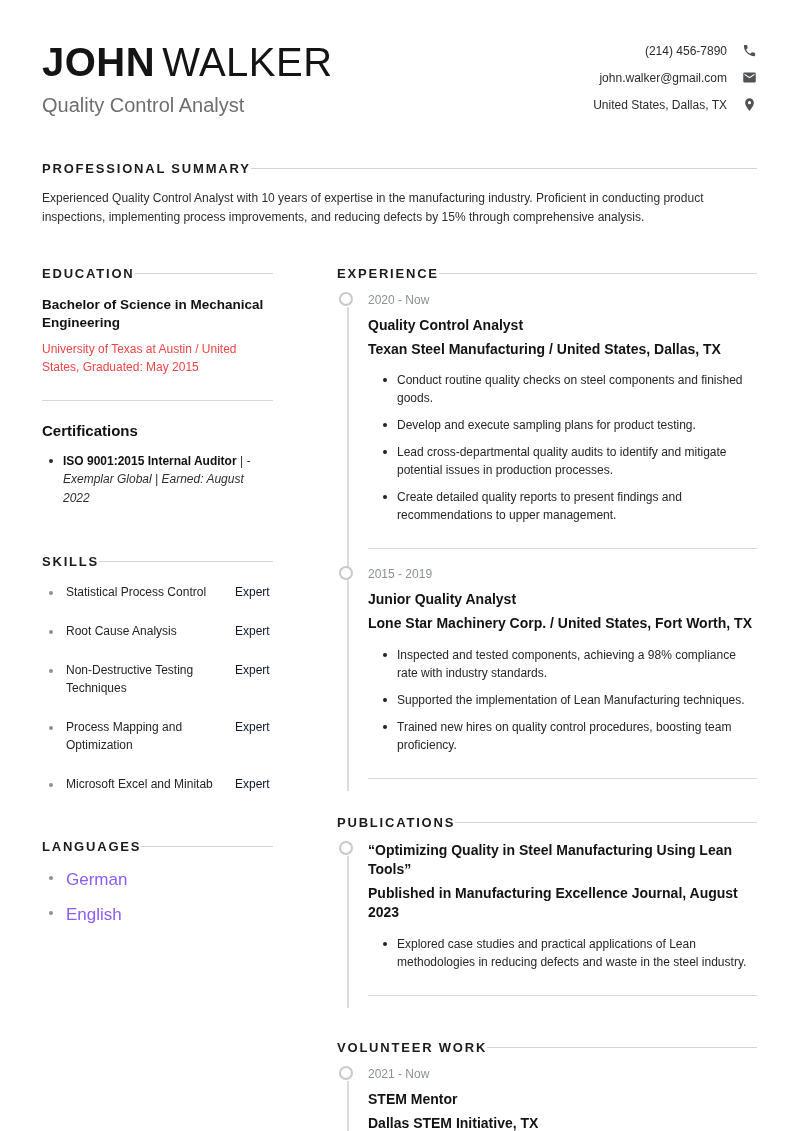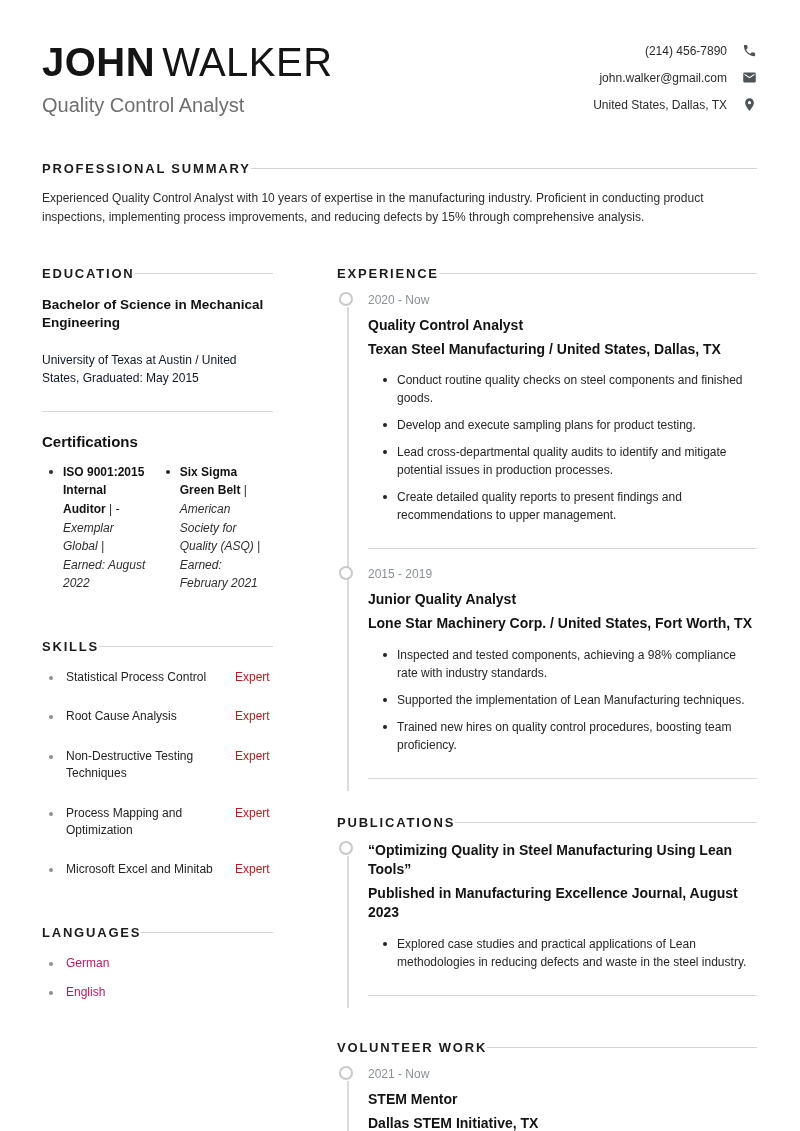--- a/index.html
+++ b/index.html
@@ -40,40 +40,40 @@
   .summary { margin-top: 44px; }
   .summary p { margin: 13px 0 0; font-size: 12px; line-height: 1.55; color: #2d2d2d; }
 
   
   .columns { display: flex; gap: 64px; margin-top: 40px; }
   .col-left { width: 231px; flex-shrink: 0; }
   .col-right { flex: 1; min-width: 0; }
 
   
   .degree { margin-top: 15px; font-size: 13.5px; font-weight: 700; color: #121212; line-height: 1.35; }
-  .edu-details { margin-top: 18px; font-size: 12px; color: #0f172a; line-height: 1.55; }
+  .edu-details { margin-top: 7px; font-size: 12px; color: #ef4444; line-height: 1.55; }
   .left-div { border: 0; border-top: 1px solid #d8d8d8; margin: 23px 0 21px; }
   .subhead { margin: 0 0 13px; font-size: 15px; font-weight: 700; color: #121212; }
 
   .cert-list { list-style: none; margin: 0; padding: 0; display: flex; flex-direction: row; gap: 13px; }
   .cert-item { position: relative; padding-left: 21px; font-size: 12px; line-height: 1.55; color: #222; }
   .cert-item::before { content: ""; position: absolute; left: 7px; top: 7px; width: 4px; height: 4px; border-radius: 50%; background: #2a2a2a; }
   .cert-name { font-weight: 700; color: #121212; }
   .cert-sep { color: #2a2a2a; }
   .cert-details { font-style: italic; color: #2e2e2e; }
 
   .left-section { margin-top: 46px; }
   .skill-list { list-style: none; margin: 15px 0 0; padding: 0; display: flex; flex-direction: column; gap: 22px; }
   .skill-item { display: flex; align-items: flex-start; font-size: 12px; line-height: 1.45; }
   .skill-dot { width: 4px; height: 4px; border-radius: 50%; background: #8f8f8f; margin: 7px 13px 0 7px; flex-shrink: 0; }
   .skill-name { flex: 1; color: #242424; padding-right: 10px; }
-  .skill-level { width: 38px; color: #b91c1c; flex-shrink: 0; }
+  .skill-level { width: 38px; color: #0f172a; flex-shrink: 0; }
 
   .lang-list { list-style: none; margin: 16px 0 0; padding: 0; display: flex; flex-direction: column; gap: 15px; }
-  .lang-item { display: flex; align-items: flex-start; font-size: 12px; color: #be185d; }
+  .lang-item { display: flex; align-items: flex-start; font-size: 17px; color: #8b5cf6; }
   .lang-dot { width: 4px; height: 4px; border-radius: 50%; background: #8f8f8f; margin: 6px 13px 0 7px; flex-shrink: 0; }
 
   
   .right-section.experience { margin-top: 0; }
   .right-section.publications { margin-top: 36px; }
   .right-section.volunteer { margin-top: 44px; }
 
   .tl { position: relative; margin-top: 11px; }
   .tl-rail { position: absolute; left: 10px; top: 15px; bottom: -12px; width: 2px; background: #dcdcdc; }
   .tl.extend .tl-rail { bottom: -20px; }
@@ -143,21 +143,20 @@
         <div class="degree">Bachelor of Science in Mechanical Engineering</div>
         <div class="edu-details">University of Texas at Austin / United States, Graduated: May 2015</div>
       </section>
 
       <hr class="left-div">
 
       <section>
         <h3 class="subhead">Certifications</h3>
         <ul class="cert-list">
           <li class="cert-item"><span class="cert-name">ISO 9001:2015 Internal Auditor</span><span class="cert-sep"> | </span><span class="cert-details">- Exemplar Global | Earned: August 2022</span></li>
-          <li class="cert-item"><span class="cert-name">Six Sigma Green Belt</span><span class="cert-sep"> | </span><span class="cert-details">American Society for Quality (ASQ) | Earned: February 2021</span></li>
         </ul>
       </section>
 
       <section class="left-section">
         <div class="sec-head">
           <h2>SKILLS</h2>
           <div class="rule"></div>
         </div>
         <ul class="skill-list">
           <li class="skill-item">

